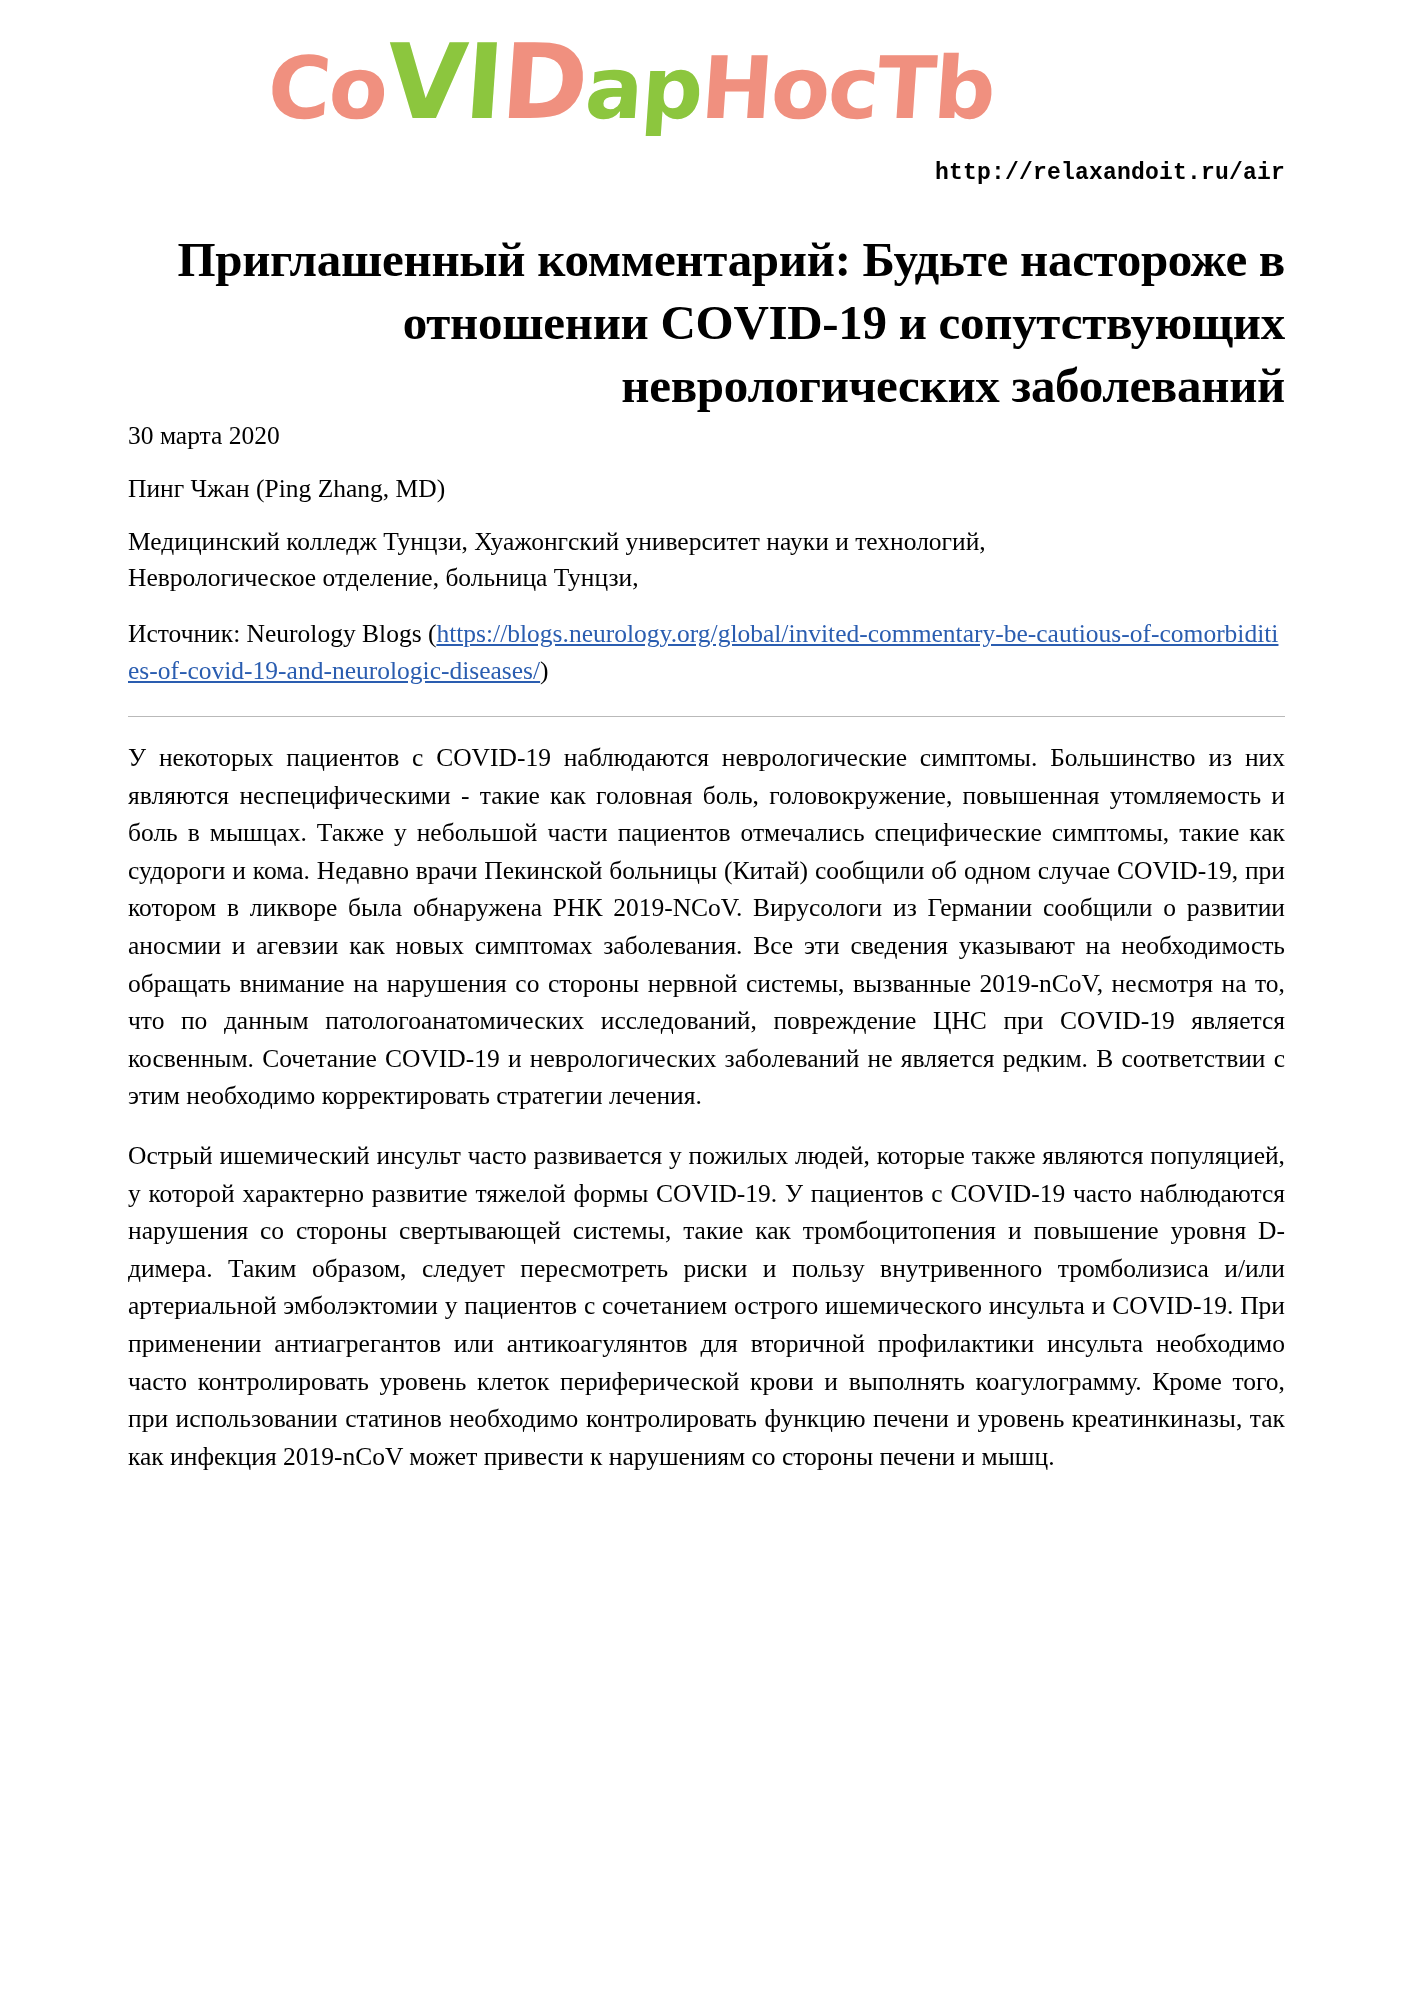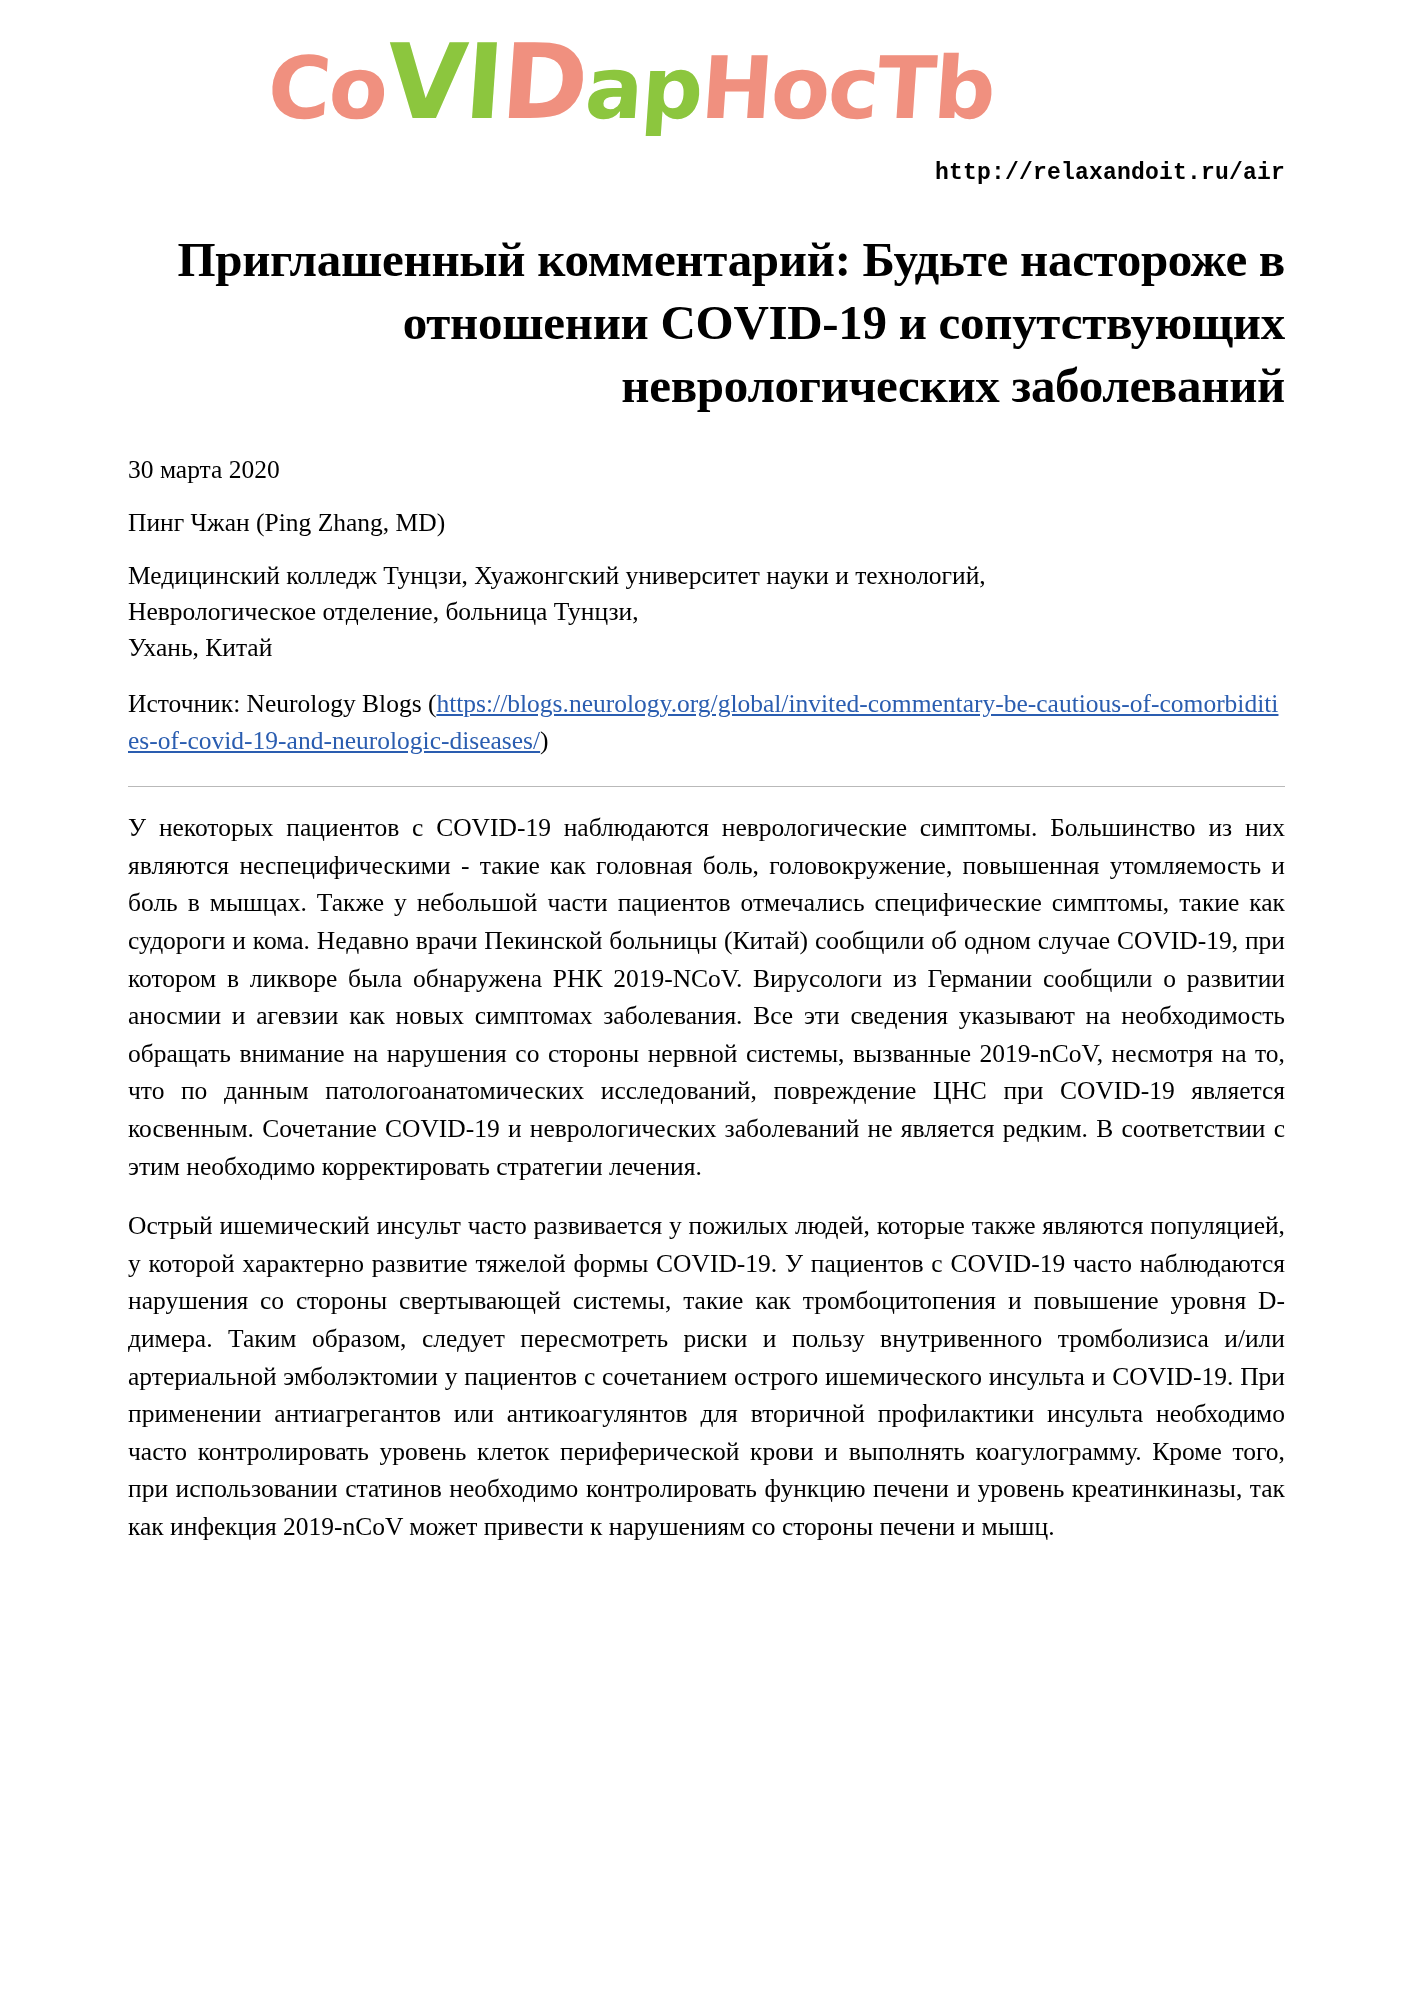--- a/index.html
+++ b/index.html
@@ -65,21 +65,20 @@
     font-family: "Liberation Serif", serif;
     font-weight: 700;
     font-size: 49px;
     line-height: 1.29;
     letter-spacing: -0.3px;
     text-align: right;
   }
 
   
   .meta {
-    margin-top: 34px;
     font-size: 25.5px;
     line-height: 1.45;
   }
   .meta .row { margin-bottom: 16px; }
   .meta .row.affil { margin-bottom: 18px; }
   .meta .row.affil div { line-height: 1.42; }
   .link {
     color: #2a5db0;
     text-decoration: underline;
     word-break: break-all;
@@ -128,21 +127,20 @@
   </div>
 
   <h1 class="title">Приглашенный комментарий: Будьте настороже в отношении COVID-19 и сопутствующих неврологических заболеваний</h1>
 
   <div class="meta">
     <div class="row">30 марта 2020</div>
     <div class="row">Пинг Чжан (Ping Zhang, MD)</div>
     <div class="row affil">
       <div>Медицинский колледж Тунцзи, Хуажонгский университет науки и технологий,</div>
       <div>Неврологическое отделение, больница Тунцзи,</div>
-      <div>Ухань, Китай</div>
     </div>
     <div class="source-row">
       <span>Источник: Neurology Blogs (</span><a class="link" href="#">https://blogs.neurology.org/global/invited-commentary-be-cautious-of-comorbidities-of-covid-19-and-neurologic-diseases/</a><span>)</span>
     </div>
   </div>
 
   <hr class="rule">
 
   <div class="body-text">
     <p>У некоторых пациентов с COVID-19 наблюдаются неврологические симптомы. Большинство из них являются неспецифическими - такие как головная боль, головокружение, повышенная утомляемость и боль в мышцах. Также у небольшой части пациентов отмечались специфические симптомы, такие как судороги и кома. Недавно врачи Пекинской больницы (Китай) сообщили об одном случае COVID-19, при котором в ликворе была обнаружена РНК 2019-NCoV. Вирусологи из Германии сообщили о развитии аносмии и агевзии как новых симптомах заболевания. Все эти сведения указывают на необходимость обращать внимание на нарушения со стороны нервной системы, вызванные 2019-nCoV, несмотря на то, что по данным патологоанатомических исследований, повреждение ЦНС при COVID-19 является косвенным. Сочетание COVID-19 и неврологических заболеваний не является редким. В соответствии с этим необходимо корректировать стратегии лечения.</p>

